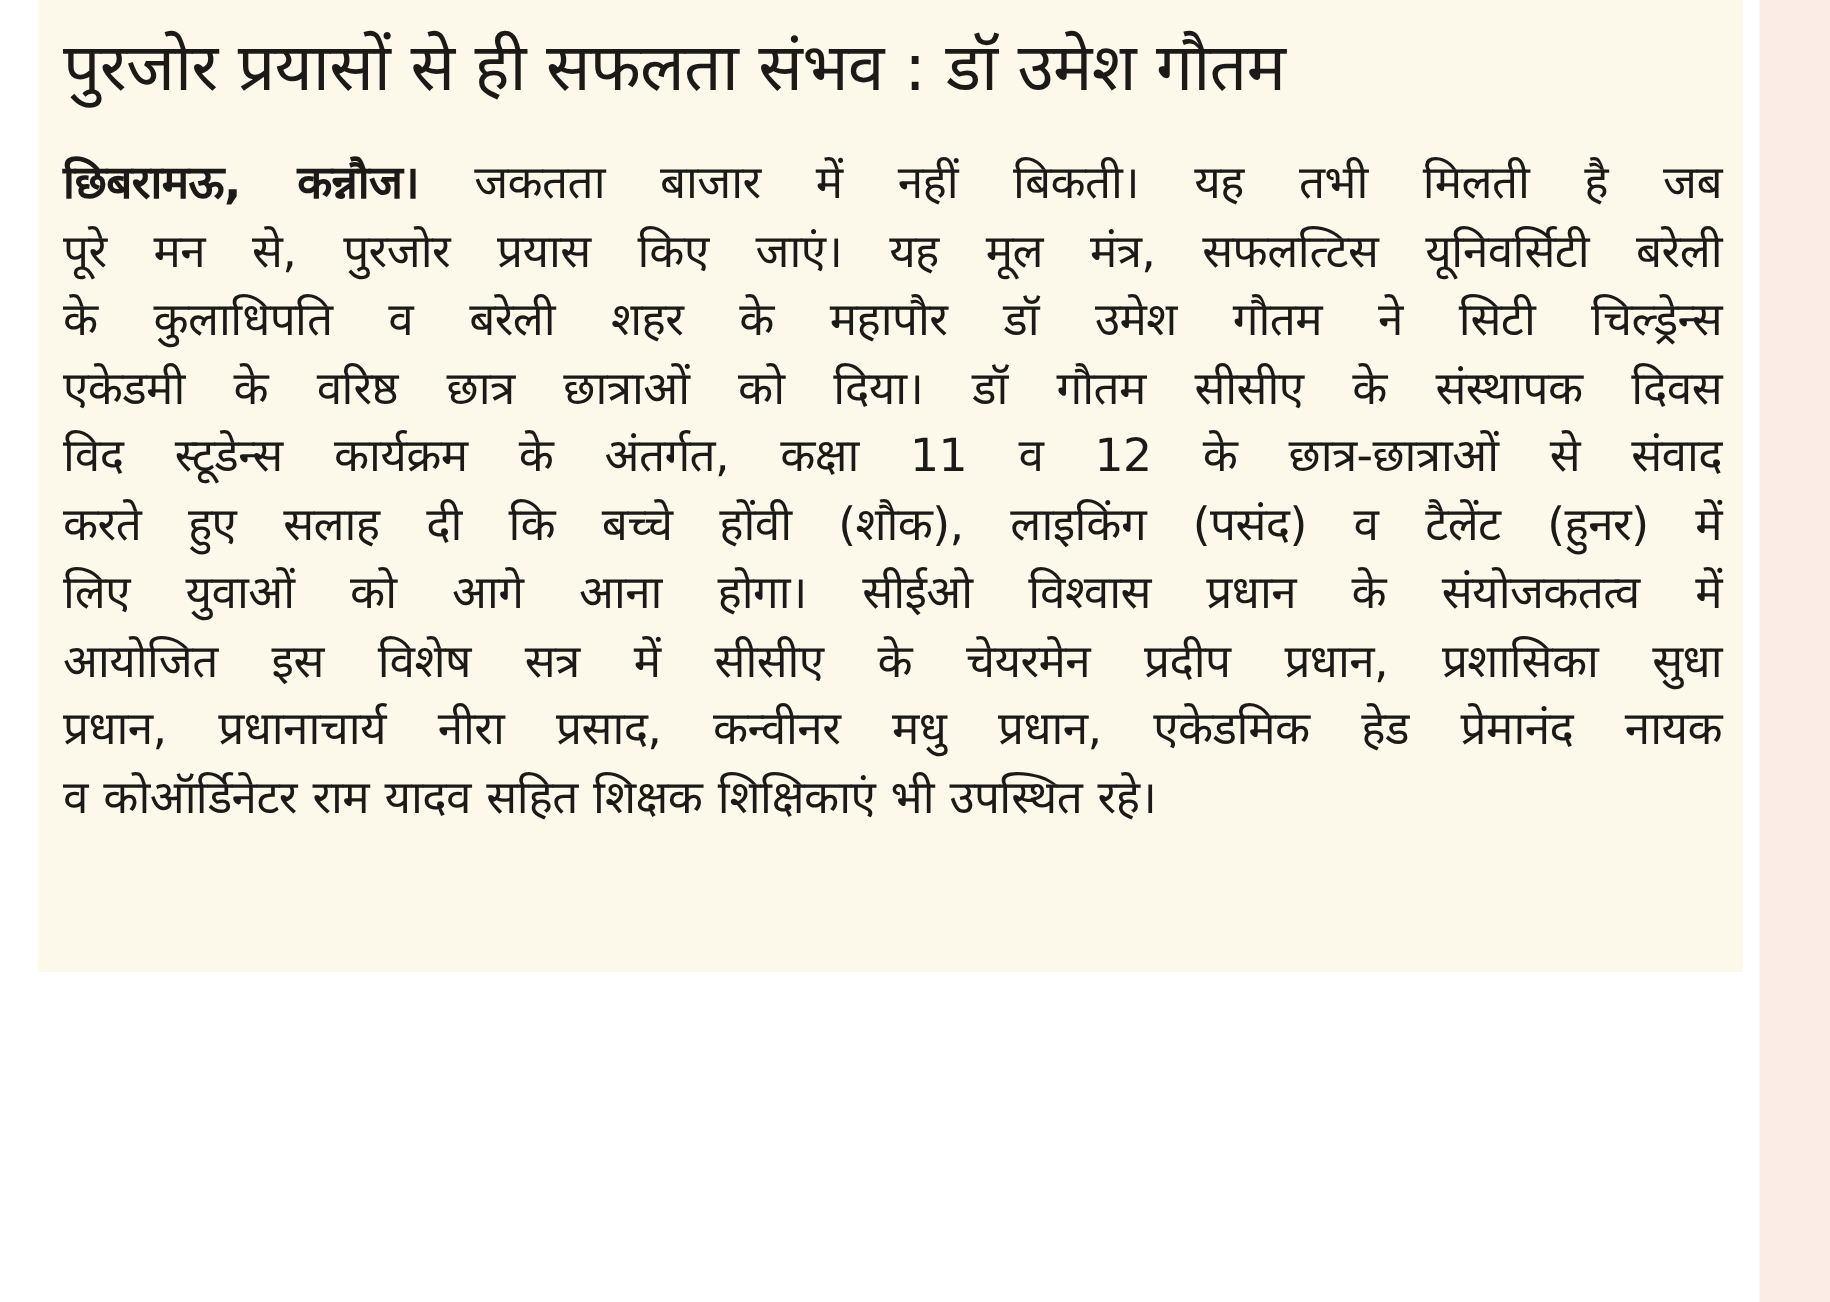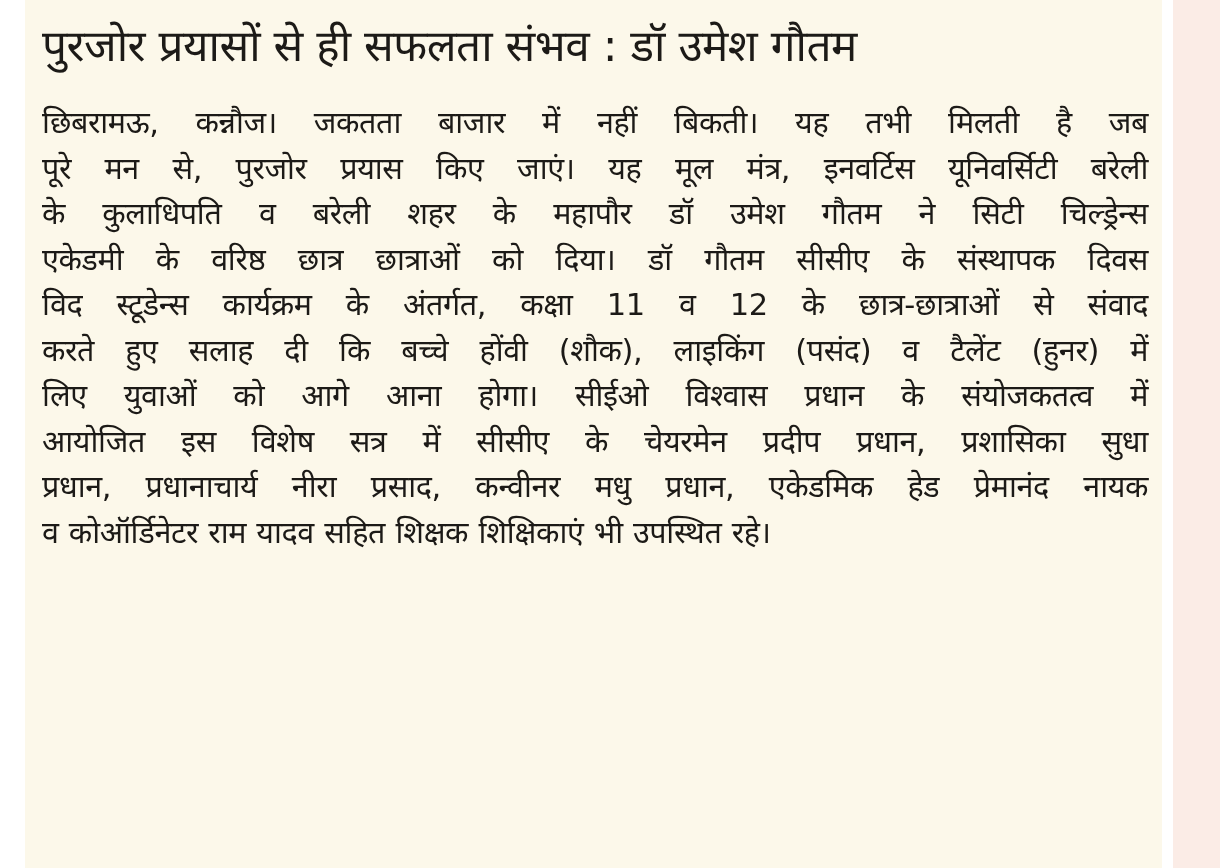--- a/index.html
+++ b/index.html
@@ -16,21 +16,21 @@
   }
   .left-margin {
     position: absolute;
     left: 0; top: 0;
     width: 25px; height: 868px;
     background: #ffffff;
   }
   .clipping {
     position: absolute;
     left: 25px; top: 0;
-    width: 1137px; height: 868px;
+    width: 1137px; height: 648px;
     background: #fcf8ea;
     box-sizing: border-box;
     padding: 14px 14px 0 17px;
     color: #1c1a17;
   }
   .gap {
     position: absolute;
     left: 1162px; top: 0;
     width: 11px; height: 868px;
     background: #ffffff;
@@ -61,34 +61,34 @@
     white-space: nowrap;
     text-align: justify;
     text-align-last: justify;
     letter-spacing: -0.4px;
     word-spacing: 1px;
   }
   .line.last {
     text-align-last: left;
   }
   .dateline {
-    font-weight: normal;
+    font-weight: bold;
   }
 </style>
 </head>
 <body>
 
 <div class="left-margin"></div>
 
 <div class="clipping">
   <h1 class="headline">पुरजोर प्रयासों से ही सफलता संभव : डॉ उमेश गौतम</h1>
 
   <div class="body">
     <span class="line"><span class="dateline">छिबरामऊ, कन्नौज।</span> <span>जकतता बाजार में नहीं बिकती। यह तभी मिलती है जब</span></span>
-    <span class="line">पूरे मन से, पुरजोर प्रयास किए जाएं। यह मूल मंत्र, इनवर्टिस यूनिवर्सिटी बरेली</span>
+    <span class="line">पूरे मन से, पुरजोर प्रयास किए जाएं। यह मूल मंत्र, सफलत्टिस यूनिवर्सिटी बरेली</span>
     <span class="line">के कुलाधिपति व बरेली शहर के महापौर डॉ उमेश गौतम ने सिटी चिल्ड्रेन्स</span>
     <span class="line">एकेडमी के वरिष्ठ छात्र छात्राओं को दिया। डॉ गौतम सीसीए के संस्थापक दिवस</span>
     <span class="line">विद स्टूडेन्स कार्यक्रम के अंतर्गत, कक्षा 11 व 12 के छात्र-छात्राओं से संवाद</span>
     <span class="line">करते हुए सलाह दी कि बच्चे होंवी (शौक), लाइकिंग (पसंद) व टैलेंट (हुनर) में</span>
     <span class="line">लिए युवाओं को आगे आना होगा। सीईओ विश्वास प्रधान के संयोजकतत्व में</span>
     <span class="line">आयोजित इस विशेष सत्र में सीसीए के चेयरमेन प्रदीप प्रधान, प्रशासिका सुधा</span>
     <span class="line">प्रधान, प्रधानाचार्य नीरा प्रसाद, कन्वीनर मधु प्रधान, एकेडमिक हेड प्रेमानंद नायक</span>
     <span class="line last">व कोऑर्डिनेटर राम यादव सहित शिक्षक शिक्षिकाएं भी उपस्थित रहे।</span>
   </div>
 </div>

